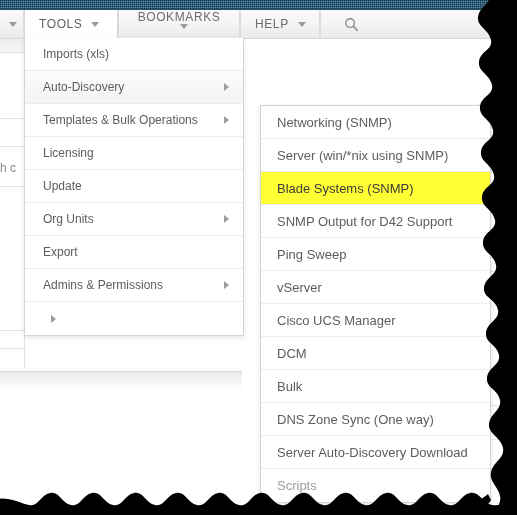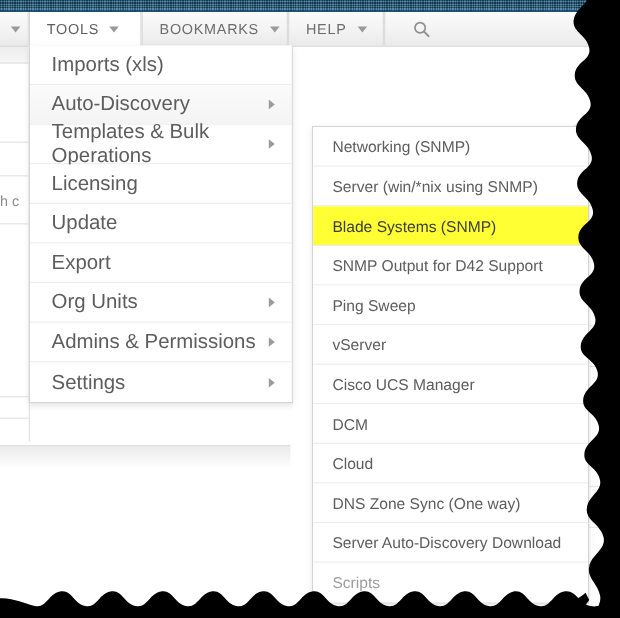--- a/index.html
+++ b/index.html
@@ -155,21 +155,21 @@
     box-shadow: 0 2px 5px rgba(0,0,0,0.10);
     z-index: 10;
   }
   .menu-item {
     position: relative;
     height: 33px;
     display: flex;
     align-items: center;
     padding-left: 18px;
     padding-right: 14px;
-    font-size: 17px;
+    font-size: 12px;
     color: #5d5d5d;
     border-bottom: 1px solid #ececec;
     box-sizing: border-box;
     cursor: default;
     background: #ffffff;
   }
   .menu-item:last-child { border-bottom: none; }
   .menu-item.hovered {
     background: linear-gradient(to bottom, #fbfbfb, #f4f4f4);
   }
@@ -259,21 +259,21 @@
 
     <div class="menubar-tab partial" style="left:0px; width:24px; justify-content:flex-start;">
       <span class="caret-down"></span>
     </div>
 
     <div class="menubar-tab active" style="left:24px; width:94px;align-items:center;">
       <span>TOOLS</span>
       <span class="caret-down"></span>
     </div>
 
-    <div class="menubar-tab" style="left:118px; width:122px;">
+    <div class="menubar-tab" style="left:118px; width:122px;flex-direction:column;">
       <span>BOOKMARKS</span>
       <span class="caret-down"></span>
     </div>
 
     <div class="menubar-tab" style="left:240px; width:80px;">
       <span>HELP</span>
       <span class="caret-down"></span>
     </div>
 
     <div class="search-cell">
@@ -303,35 +303,34 @@
 
     <div class="menu-item">
       <span class="label">Licensing</span>
     </div>
 
     <div class="menu-item">
       <span class="label">Update</span>
     </div>
 
     <div class="menu-item">
-      <span class="label">Export</span>
-    </div>
-
-    <div class="menu-item">
       <span class="label">Org Units</span>
       <span class="caret-right"></span>
     </div>
 
     <div class="menu-item">
+      <span class="label">Export</span>
+    </div>
+
+    <div class="menu-item">
       <span class="label">Admins &amp; Permissions</span>
       <span class="caret-right"></span>
     </div>
 
     <div class="menu-item">
-      <span class="label">Settings</span>
       <span class="caret-right"></span>
     </div>
   </div>
 
   <div style="position:absolute; left:0; top:371px; width:242px; height:17px;
               background:linear-gradient(to bottom,#ebebeb,#fdfdfd); border-top:1px solid #d9d9d9; z-index:9;"></div>
 
   <div class="submenu">
 
     <div class="sub-item">
@@ -352,21 +351,21 @@
     <div class="sub-item">
       <span>vServer</span>
     </div>
     <div class="sub-item">
       <span>Cisco UCS Manager</span>
     </div>
     <div class="sub-item">
       <span>DCM</span>
     </div>
     <div class="sub-item">
-      <span>Cloud</span>
+      <span>Bulk</span>
     </div>
     <div class="sub-item">
       <span>DNS Zone Sync (One way)</span>
     </div>
     <div class="sub-item">
       <span>Server Auto-Discovery Download</span>
     </div>
     <div class="sub-item clipped">
       <span>Scripts</span>
     </div>

